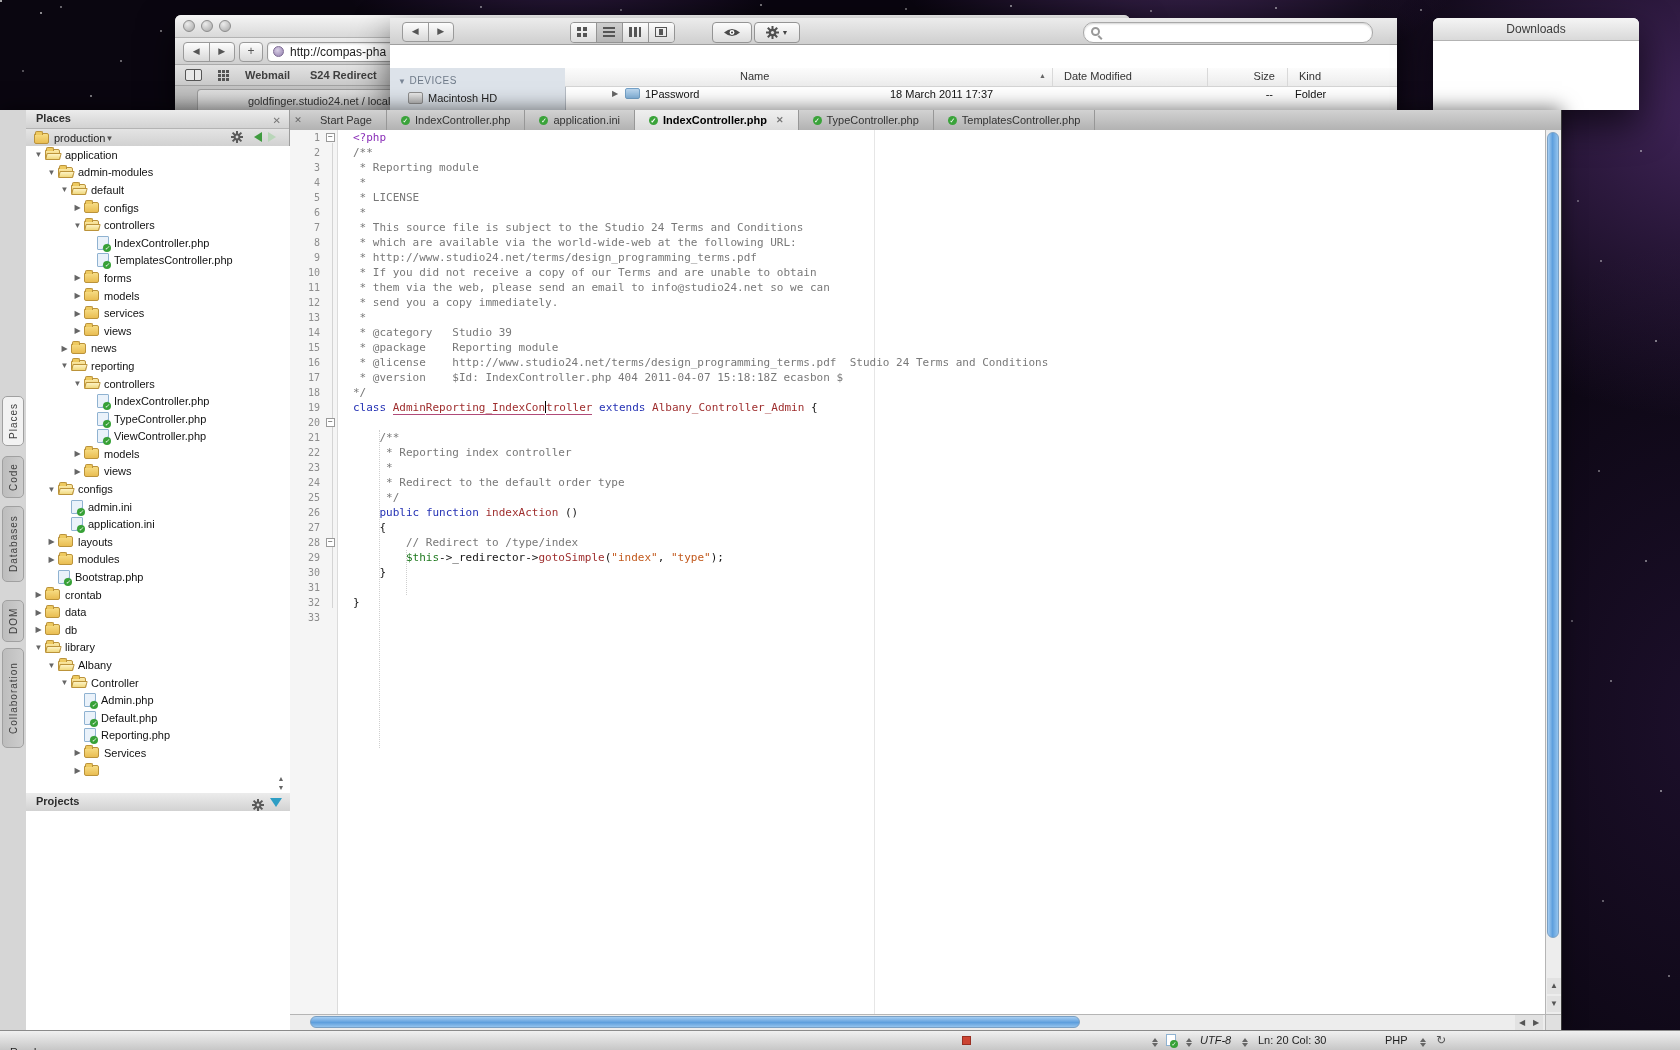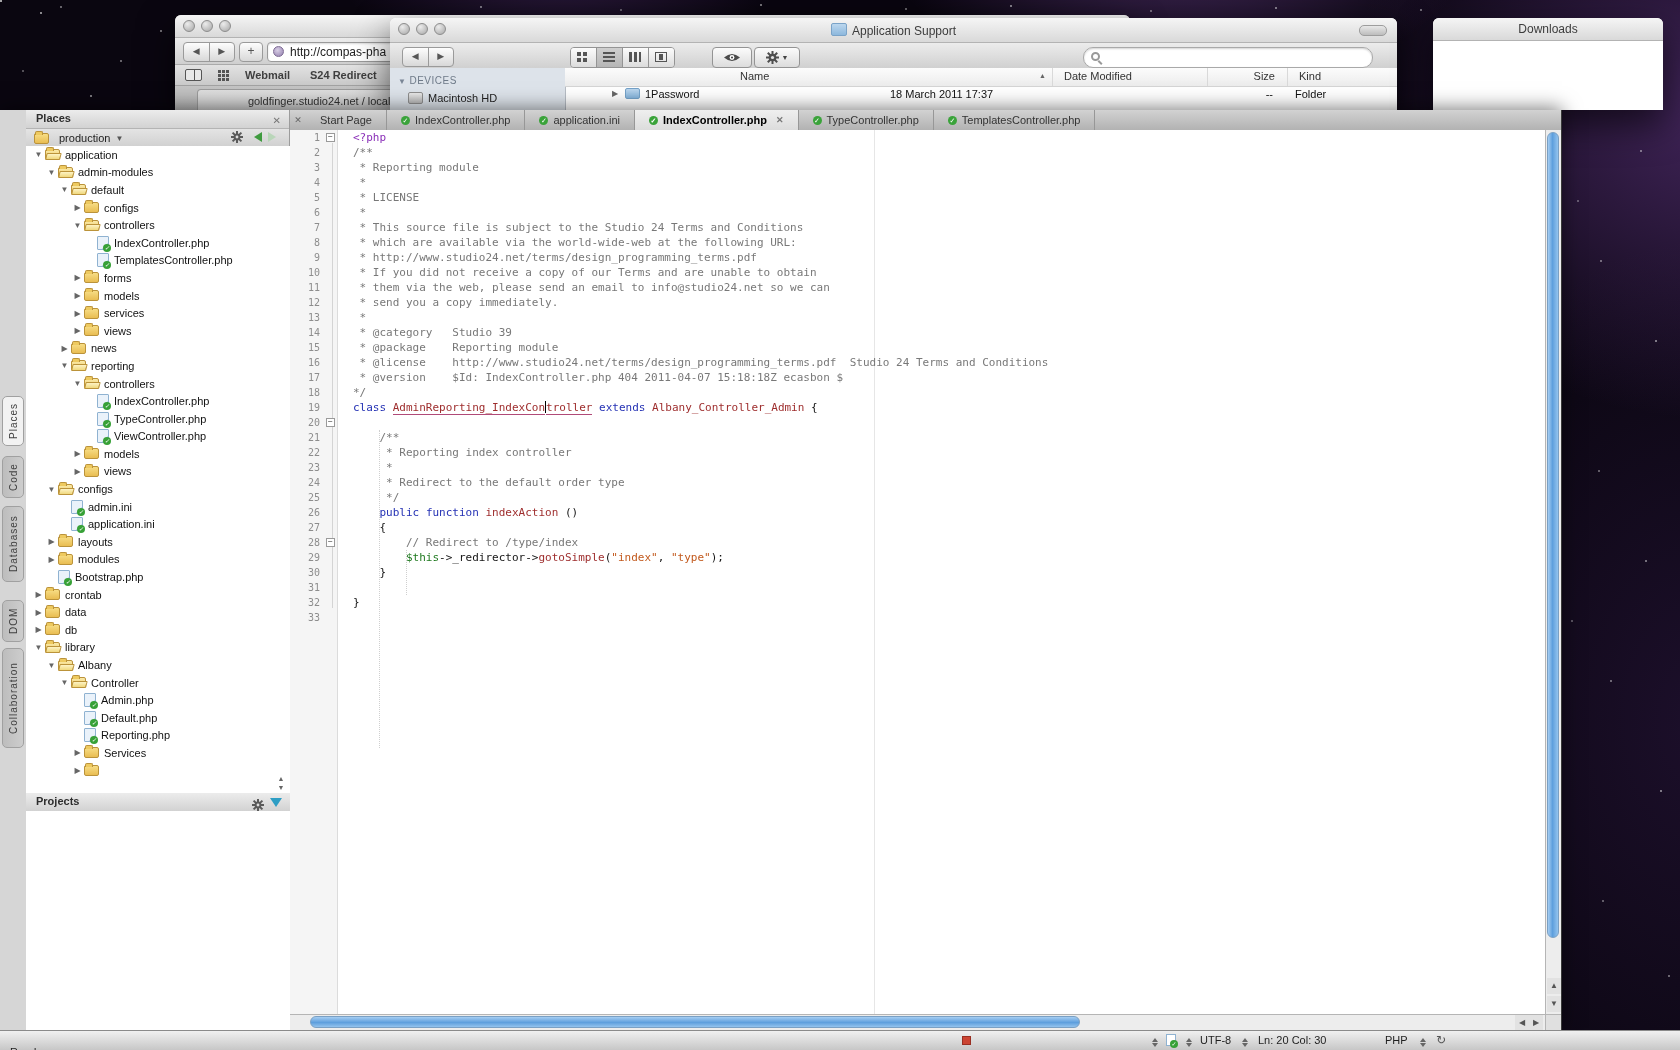--- a/index.html
+++ b/index.html
@@ -92,21 +92,21 @@
   .flist{position:absolute;left:175px;top:0;right:0;bottom:0;}
   .fheader{position:absolute;left:0;right:0;top:0;height:18px;background:linear-gradient(#fcfcfc,#ececec);
     border-bottom:1px solid #d4d4d4;font-size:11px;color:#333;}
   .fh{position:absolute;top:2px;}
   .fsep{position:absolute;top:0;bottom:0;width:1px;background:#d9d9d9;}
   .frow{position:absolute;left:0;right:0;top:18px;height:17px;font-size:11px;color:#111;}
   .frow .tri{position:absolute;left:47px;top:3px;font-size:8px;color:#666;}
   .bluefold{position:absolute;left:60px;top:2px;width:15px;height:11px;border-radius:2px;
     background:linear-gradient(#bcd7ee,#85b4dc);border:1px solid #74a2c9;box-sizing:border-box;}
   
-  #downloads{left:1433px;top:18px;width:230px;height:92px;z-index:3;background:#fff;}
+  #downloads{left:1433px;top:18px;width:206px;height:92px;z-index:3;background:#fff;}
   #downloads .titlebar{height:22px;}
   .dlist{position:absolute;top:22px;left:0;right:0;bottom:0;background:#fff;overflow:hidden;}
   .drow{position:relative;height:48px;font-size:13px;color:#222;}
   .drow.sel{background:#e7ecf8;}
   .drow .dname{position:absolute;left:5px;top:12px;white-space:nowrap;}
   .drow .magbtn{position:absolute;right:34px;top:13px;width:20px;height:20px;border-radius:50%;
     background:radial-gradient(circle at 40% 30%,#f2f2f2,#c9c9c9);border:1px solid #b0b0b0;box-sizing:border-box;}
   .drow .magbtn .mag{position:absolute;left:4px;top:4px;transform:scale(.85);}
   .dscroll{position:absolute;right:5px;top:4px;width:9px;height:48px;border-radius:5px;background:#c7c7c7;}
   
@@ -115,21 +115,21 @@
   .strip{position:absolute;left:0;top:0;width:26px;height:920px;background:#d6d6d6;border-right:1px solid #b0b0b0;}
   .vtab{position:absolute;left:2px;width:22px;box-sizing:border-box;writing-mode:vertical-rl;transform:rotate(180deg);
     display:flex;align-items:center;justify-content:center;background:linear-gradient(90deg,#cdcdcd,#bdbdbd);
     border:1px solid #a0a0a0;border-radius:5px;font-size:10px;color:#3f3f3f;letter-spacing:1px;}
   .vtab.active{background:#f2f2f2;}
   .sidebar{position:absolute;left:26px;top:0;width:264px;height:920px;background:#d4d4d4;border-right:1px solid #9c9c9c;box-sizing:border-box;}
   .panehdr{position:relative;height:18px;background:linear-gradient(#ececec,#d2d2d2);border-bottom:1px solid #b4b4b4;
     font-size:11px;font-weight:bold;color:#2e2e2e;line-height:17px;padding-left:10px;}
   .panehdr .hx{position:absolute;right:8px;top:2px;font-size:10px;color:#777;font-weight:normal;}
   .prodrow{position:relative;height:18px;background:linear-gradient(#e4e4e4,#d0d0d0);border-bottom:1px solid #b4b4b4;
-    font-size:11px;color:#222;display:flex;align-items:center;gap:5px;padding-left:8px;}
+    font-size:11px;color:#222;display:flex;align-items:center;padding-left:8px;}
   .prodrow .caret{font-size:8px;color:#555;}
   .hicons{position:absolute;right:8px;top:2px;display:flex;gap:6px;align-items:center;}
   .garrow{width:0;height:0;border:5px solid transparent;}
   .garrow.left{border-right:8px solid #3f9b3f;}
   .garrow.right{border-left:8px solid #b9d6b9;}
   .gearsvg{display:inline-block;}
   .tree{position:absolute;left:0;top:36px;width:264px;height:647px;background:#fff;overflow:hidden;
     border-bottom:1px solid #b4b4b4;}
   .trow{height:17.6px;display:flex;align-items:center;font-size:11px;color:#111;white-space:nowrap;}
   .trow .tri{display:inline-block;width:13px;text-align:center;font-size:8px;color:#666;}
@@ -237,29 +237,20 @@
           <span>S24 Redirect</span>
           <span>St</span>
         </span>
     </div>
     <div class="btabs">
       <div class="btab">goldfinger.studio24.net / localhos</div>
     </div>
   </div>
 
   <div id="finder" class="win">
-    <div class="titlebar">
-      <div class="lights">
-        <span class="light"></span>
-        <span class="light"></span>
-        <span class="light"></span>
-      </div>
-      <div class="ftitlewrap"><span class="ficon"></span><span>Application Support</span></div>
-      <div class="capsule"></div>
-    </div>
     <div class="ftool">
       <div class="navseg" style="left:12px;">
         <span>◀</span>
         <span>▶</span>
       </div>
       <div class="viewseg">
         <div class="vseg">
             <i class="ic-iconview"></i>
           </div>
         <div class="vseg sel">
@@ -690,20 +681,20 @@
     <div class="corner"></div>
   </div>
 
   <div class="status">
     <span class="ready">Ready</span>
     <span class="redsq" style="left:962px;"></span>
     <span class="stitem" style="left:978px;margin-top:37px;">AdminReporting_IndexController</span>
     <span class="stepper" style="left:1152px;"></span>
     <span class="docok" style="left:1166px;"></span>
     <span class="stepper" style="left:1186px;"></span>
-    <span class="stitem" style="left:1200px;">UTF-8</span>
+    <span class="stitem" style="left:1200px;font-style:italic;">UTF-8</span>
     <span class="stepper" style="left:1242px;"></span>
     <span class="stitem" style="left:1258px;">Ln: 20 Col: 30</span>
     <span class="stitem" style="left:1385px;">PHP</span>
     <span class="stepper" style="left:1420px;"></span>
     <span class="spinner" style="left:1436px;">↻</span>
   </div>
 </div>
 
 </body></html>

